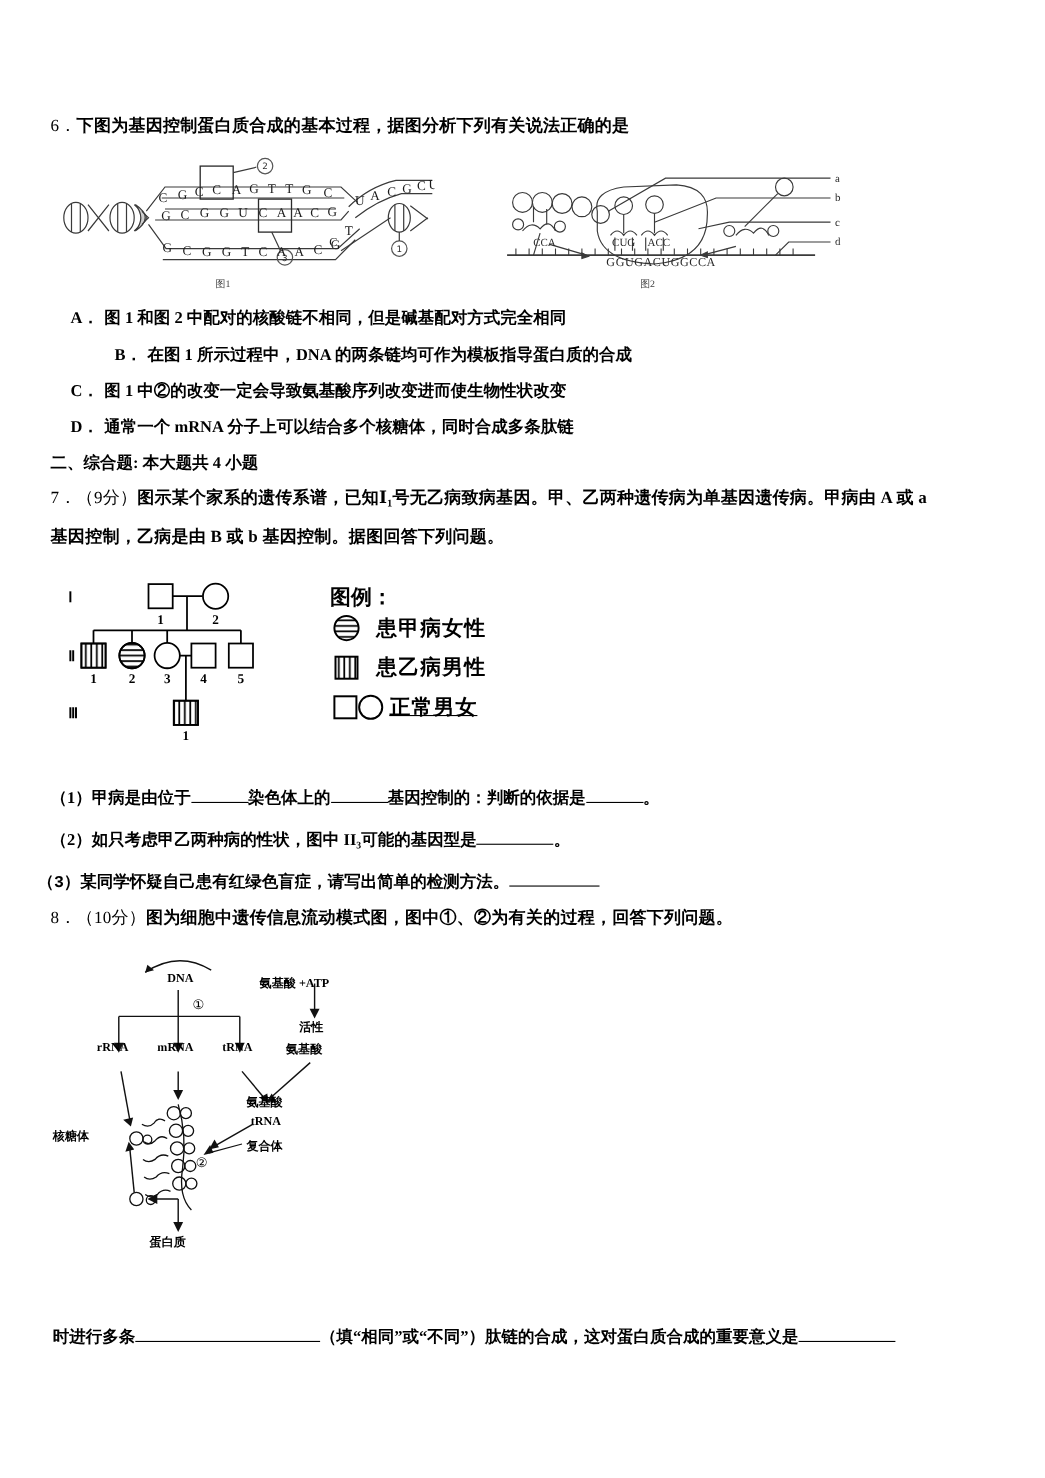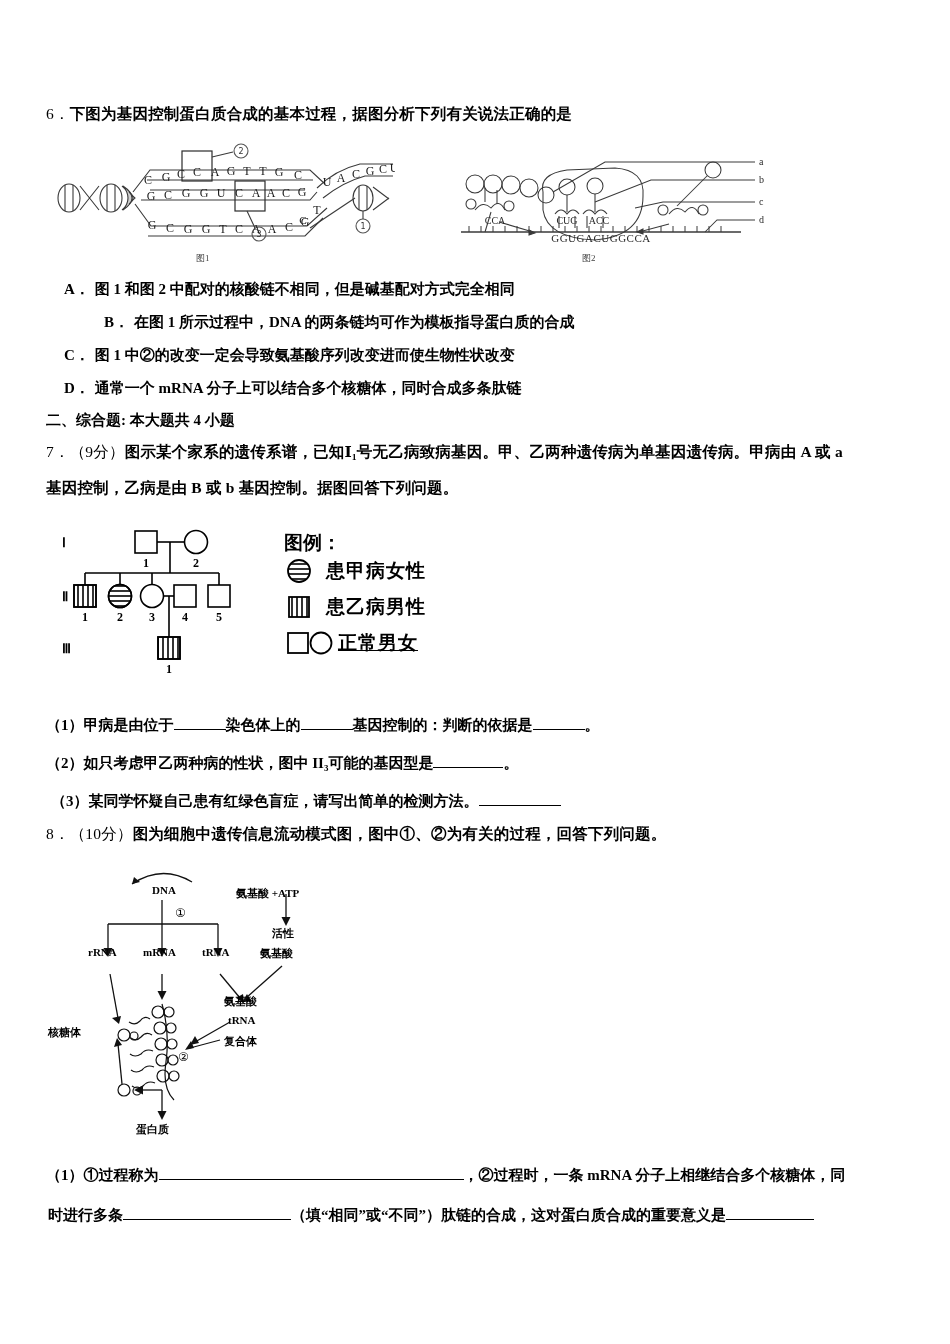--- a/index.html
+++ b/index.html
@@ -90,21 +90,21 @@
   
   .pedigree {
     position: absolute;
     left: 62px;
     top: 525px;
     width: 250px;
     height: 150px;
   }
   .legend {
     position: absolute;
-    left: 284px;
+    left: 300px;
     top: 530px;
     width: 200px;
     height: 130px;
     text-align: right;
   }
   .legend-title {
     position: absolute;
     left: 0; top: 0;
     font-size: 19px;
     font-weight: bold;
@@ -445,21 +445,21 @@
       <span class="legend-text" style="margin-left:4px;">正常男女</span>
     </div>
   </div>
 
   <div class="sub-q" style="left:46px; top:714px;">
     <span>（1）甲病是由位于</span><span class="blank" style="width:52px;"></span><span>染色体上的</span><span class="blank" style="width:52px;"></span><span>基因控制的：判断的依据是</span><span class="blank" style="width:52px;"></span><span>。</span>
   </div>
   <div class="sub-q" style="left:46px; top:752px;">
     <span>（2）如只考虑甲乙两种病的性状，图中 II₃可能的基因型是</span><span class="blank" style="width:70px;"></span><span>。</span>
   </div>
-  <div class="sub-q" style="left:51px; top:790px;">
+  <div class="sub-q" style="left:34px; top:790px;font-family:Liberation Mono, monospace;">
     <span>（3）某同学怀疑自己患有红绿色盲症，请写出简单的检测方法。</span><span class="blank" style="width:82px;"></span>
   </div>
 
   <div class="q-line" style="left:46px; top:824px;">
     <span class="q-num">8．</span><span class="q-num">（10分）</span><span>图为细胞中遗传信息流动模式图，图中①、②为有关的过程，回答下列问题。</span>
   </div>
 
   <div class="flow">
     <svg width="300" height="285" viewBox="0 0 300 285" xmlns="http://www.w3.org/2000/svg">
       <g stroke="#111" fill="none" stroke-width="1.3">
@@ -544,20 +544,17 @@
   <div class="flow-label" style="left:88px; top:946px;">rRNA</div>
   <div class="flow-label" style="left:143px; top:946px;">mRNA</div>
   <div class="flow-label" style="left:202px; top:946px;">tRNA</div>
   <div class="flow-label" style="left:224px; top:994px;">氨基酸</div>
   <div class="flow-label" style="left:228px; top:1014px;">tRNA</div>
   <div class="flow-label" style="left:224px; top:1034px;">复合体</div>
   <div class="flow-label" style="left:48px; top:1025px;">核糖体</div>
   <div class="circled" style="left:178px; top:1050px;">②</div>
   <div class="flow-label" style="left:136px; top:1122px;">蛋白质</div>
 
-  <div class="sub-q" style="left:46px; top:1164px;">
-    <span>（1）①过程称为</span><span class="blank" style="width:305px;"></span><span>，②过程时，一条 mRNA 分子上相继结合多个核糖体，同</span>
-  </div>
   <div class="sub-q" style="left:48px; top:1204px;">
     <span>时进行多条</span><span class="blank" style="width:168px;"></span><span>（填“相同”或“不同”）肽链的合成，这对蛋白质合成的重要意义是</span><span class="blank" style="width:88px;"></span>
   </div>
 
 </div>
 
 </body></html>

